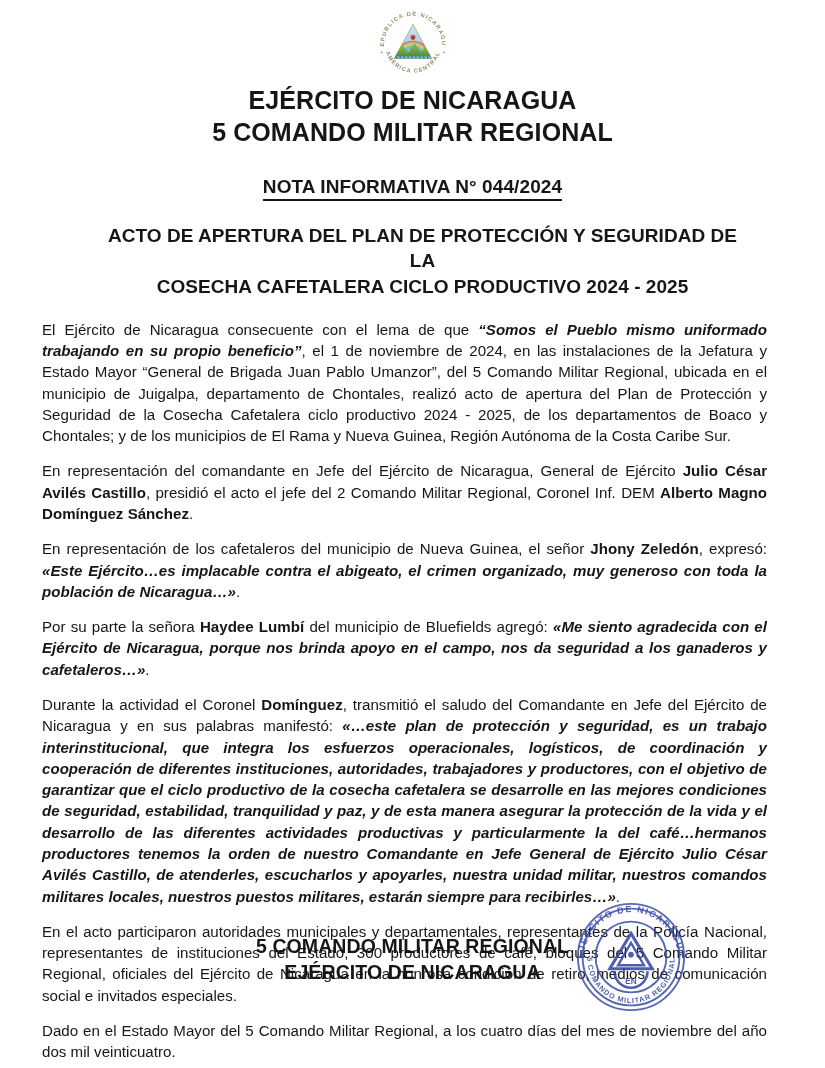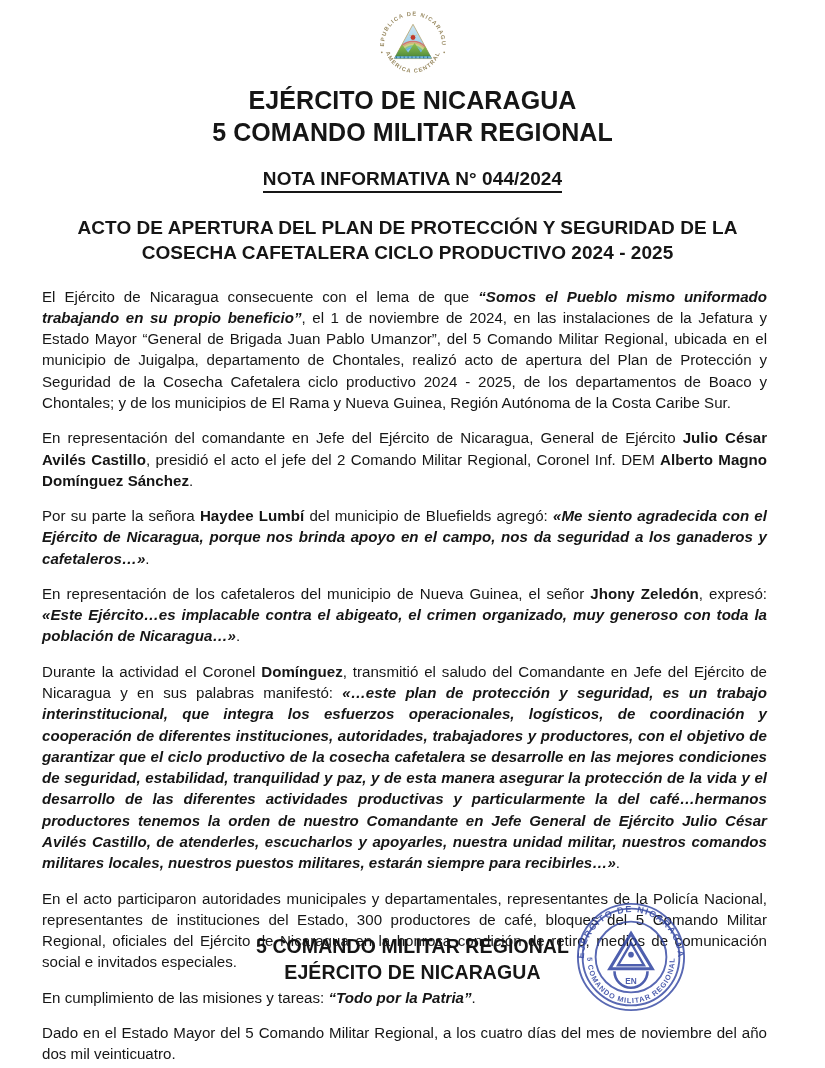--- a/index.html
+++ b/index.html
@@ -45,37 +45,37 @@
     font-size: 25px;
     font-weight: bold;
     letter-spacing: 0.1px;
     line-height: 1.28;
     margin: 2px 0 0 0;
   }
   .org-title .line2 { display: block; }
 
   .nota-wrap {
     text-align: center;
-    margin-top: 20px;
+    margin-top: 28px;
   }
   .nota {
     display: inline-block;
     font-size: 19px;
     font-weight: bold;
     border-bottom: 2px solid #161616;
     padding-bottom: 1px;
     letter-spacing: 0.1px;
   }
 
   .subject {
     text-align: center;
     font-size: 19px;
     font-weight: bold;
     line-height: 1.33;
-    margin: 22px 34px 0 24px;
+    margin: 22px 34px 0 54px;
     letter-spacing: 0.05px;
   }
   .subject .line2 { display: block; text-align: center; }
 
   
   .body-area {
     margin-top: 20px;
   }
   p.para {
     font-size: 15.1px;
@@ -212,38 +212,35 @@
 
     <p class="para">
       <span>El Ejército de Nicaragua consecuente con el lema de que </span><span class="bi">“Somos el Pueblo mismo uniformado trabajando en su propio beneficio”</span><span>, el 1 de noviembre de 2024, en las instalaciones de la Jefatura y Estado Mayor “General de Brigada Juan Pablo Umanzor”, del 5 Comando Militar Regional, ubicada en el municipio de Juigalpa, departamento de Chontales, realizó acto de apertura del Plan de Protección y Seguridad de la Cosecha Cafetalera ciclo productivo 2024 - 2025, de los departamentos de Boaco y Chontales; y de los municipios de El Rama y Nueva Guinea, Región Autónoma de la Costa Caribe Sur.</span>
     </p>
 
     <p class="para">
       <span>En representación del comandante en Jefe del Ejército de Nicaragua, General de Ejército </span><span class="b">Julio César Avilés Castillo</span><span>, presidió el acto el jefe del 2 Comando Militar Regional, Coronel Inf. DEM </span><span class="b">Alberto Magno Domínguez Sánchez</span><span>.</span>
     </p>
 
     <p class="para">
+      <span>En representación de los cafetaleros del municipio de Nueva Guinea, el señor </span><span class="b">Jhony Zeledón</span><span>, expresó: </span><span class="bi">«Este Ejército…es implacable contra el abigeato, el crimen organizado, muy generoso con toda la población de Nicaragua…»</span><span>.</span>
+    </p>
+
+    <p class="para">
       <span>Por su parte la señora </span><span class="b">Haydee Lumbí</span><span> del municipio de Bluefields agregó: </span><span class="bi">«Me siento agradecida con el Ejército de Nicaragua, porque nos brinda apoyo en el campo, nos da seguridad a los ganaderos y cafetaleros…»</span><span>.</span>
     </p>
 
     <p class="para">
-      <span>En representación de los cafetaleros del municipio de Nueva Guinea, el señor </span><span class="b">Jhony Zeledón</span><span>, expresó: </span><span class="bi">«Este Ejército…es implacable contra el abigeato, el crimen organizado, muy generoso con toda la población de Nicaragua…»</span><span>.</span>
-    </p>
-
-    <p class="para">
       <span>Durante la actividad el Coronel </span><span class="b">Domínguez</span><span>, transmitió el saludo del Comandante en Jefe del Ejército de Nicaragua y en sus palabras manifestó: </span><span class="bi">«…este plan de protección y seguridad, es un trabajo interinstitucional, que integra los esfuerzos operacionales, logísticos, de coordinación y cooperación de diferentes instituciones, autoridades, trabajadores y productores, con el objetivo de garantizar que el ciclo productivo de la cosecha cafetalera se desarrolle en las mejores condiciones de seguridad, estabilidad, tranquilidad y paz, y de esta manera asegurar la protección de la vida y el desarrollo de las diferentes actividades productivas y particularmente la del café…hermanos productores tenemos la orden de nuestro Comandante en Jefe General de Ejército Julio César Avilés Castillo, de atenderles, escucharlos y apoyarles, nuestra unidad militar, nuestros comandos militares locales, nuestros puestos militares, estarán siempre para recibirles…»</span><span>.</span>
     </p>
 
     <p class="para">
       <span>En el acto participaron autoridades municipales y departamentales, representantes de la Policía Nacional, representantes de instituciones del Estado, 300 productores de café, bloques del 5 Comando Militar Regional, oficiales del Ejército de Nicaragua en la honrosa condición de retiro, medios de comunicación social e invitados especiales.</span>
     </p>
 
-    <p class="para">
-      <span>En cumplimiento de las misiones y tareas: </span><span class="bi">“Todo por la Patria”</span><span>.</span>
-    </p>
 
 
     <p class="para">
       <span>Dado en el Estado Mayor del 5 Comando Militar Regional, a los cuatro días del mes de noviembre del año dos mil veinticuatro.</span>
     </p>
   </div>
 
   <div class="footer">
     <div class="footer-text">
       <span>5 COMANDO MILITAR REGIONAL</span>

